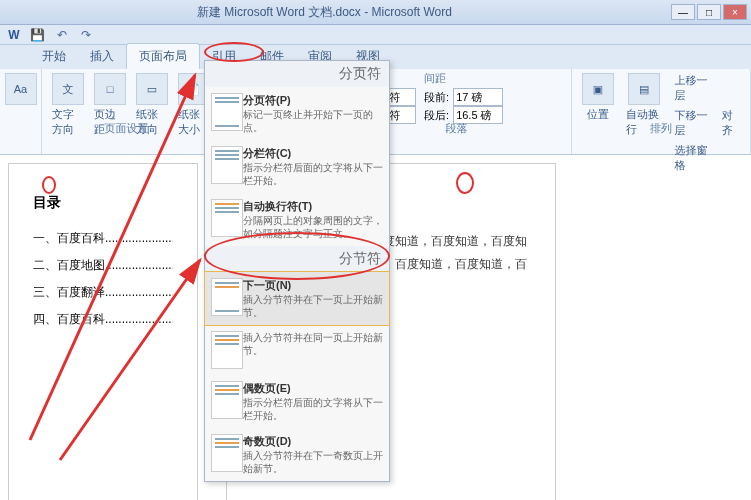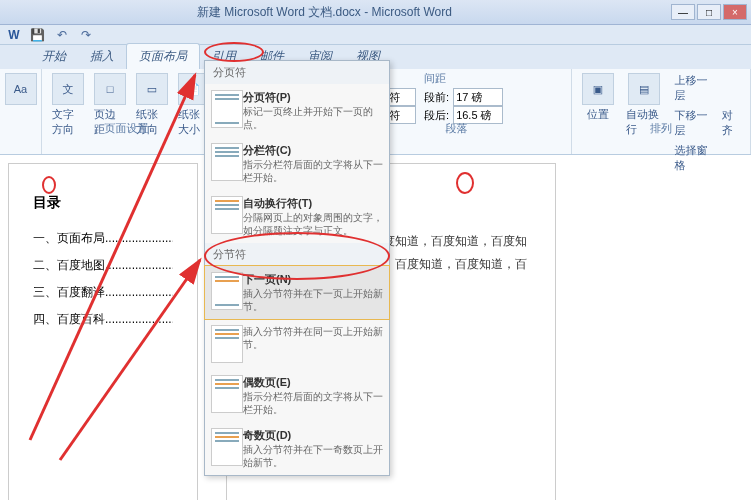--- a/index.html
+++ b/index.html
@@ -6,37 +6,37 @@
     body { background: #fff; font-size: 12px; overflow: hidden; width: 751px; height: 500px; position: relative; }
     
     .titlebar { height: 22px; background: linear-gradient(#dce6f4, #c8d8ee); display: flex; align-items: center; padding: 12px 4px; border-bottom: 1px solid #9fb4d4; gap: 26px; }
     .titlebar .title { flex: 1; text-align: center; font-size: 12px; color: #3b5a82; }
     .win-btns { display: flex; gap: 2px; }
     .win-btn { width: 24px; height: 16px; background: #e8eef8; border: 1px solid #a0b4d0; display: flex; align-items: center; justify-content: center; font-size: 10px; }
     
     .qat { height: 20px; background: #dfe9f5; display: flex; align-items: center; padding: 0 6px; gap: 8px; border-bottom: 1px solid #b8cce0; }
     .qat-icon { width: 16px; height: 16px; display: flex; align-items: center; justify-content: center; color: #4a6a9a; }
     
-    .tabs { height: 24px; background: #dfe9f5; display: flex; align-items: flex-end; padding-left: 30px; font-style: italic; }
+    .tabs { height: 24px; background: #dfe9f5; display: flex; align-items: flex-end; padding-left: 30px; }
     .tab { padding: 4px 12px; font-size: 12px; color: #3b5a82; cursor: pointer; }
     .tab.active { background: #f5f9fd; border: 1px solid #b8cce0; border-bottom: none; border-radius: 3px 3px 0 0; }
     
     .ribbon { height: 86px; background: #f5f9fd; border-bottom: 1px solid #b8cce0; display: flex; position: relative; }
     .ribbon-group { border-right: 1px solid #d0dce8; padding: 2px 6px; display: flex; flex-direction: column; position: relative; }
     .group-label { position: absolute; bottom: 18px; left: 0; right: 0; text-align: center; font-size: 11px; color: #5a7aa4; }
     .btn-large { display: flex; flex-direction: column; align-items: center; padding: 2px 4px; font-size: 11px; color: #3a5a8a; }
     .btn-large .icon { width: 32px; height: 32px; background: #e0eaf4; border: 1px solid #c0d0e0; margin-bottom: 2px; display: flex; align-items: center; justify-content: center; }
     .btn-row { display: flex; gap: 2px; }
     .btn-small { display: flex; align-items: center; padding: 2px 4px; font-size: 11px; color: #3a5a8a; gap: 3px; }
     .btn-small.active { background: #fce5a8; border: 1px solid #e8b850; border-radius: 2px; }
     .spinner { display: flex; align-items: center; gap: 4px; font-size: 11px; }
     .spinner input { width: 50px; height: 18px; border: 1px solid #abc; font-size: 11px; padding: 0 2px; }
     
     .dropdown { position: absolute; left: 204px; top: 60px; width: 186px; background: #f7f7f7; border: 1px solid #a8b8c8; box-shadow: 2px 2px 6px rgba(0,0,0,0.2); z-index: 100; }
-    .dd-header { padding: 4px 8px; font-size: 11px; color: #666; background: #eef2f6; }
+    .dd-header { padding: 4px 8px; font-size: 14px; color: #666; background: #eef2f6; text-align: right; }
     .dd-item { display: flex; padding: 6px; gap: 0; cursor: pointer; }
     .dd-item.highlighted { background: #e5e5e5; border: 1px solid #e8b850; margin: -1px; }
     .dd-icon { width: 32px; height: 38px; background: #fff; border: 1px solid #ccc; flex-shrink: 0; display: flex; flex-direction: column; padding: 3px; gap: 2px; }
     .dd-icon .line { height: 2px; background: #8ab; }
     .dd-icon .line.o { background: #e8a050; }
     .dd-text { flex: 1; }
     .dd-title { font-size: 11px; font-weight: bold; color: #333; }
     .dd-desc { font-size: 10px; color: #666; line-height: 1.3; }
     
     .doc-area { display: flex; height: 368px; background: #fff; }
@@ -259,21 +259,21 @@
       <div class="dd-text">
         <div class="dd-title">奇数页(D)</div>
         <div class="dd-desc">插入分节符并在下一奇数页上开始新节。</div>
       </div>
     </div>
 </div>
 
 <div class="doc-area">
   <div class="page left">
     <div class="toc-title">目录</div>
-    <div class="toc-item"><span>一、页面布局</span>.........................</div>
+    <div class="toc-item"><span>一、百度百科</span>.........................</div>
     <div class="toc-item"><span>二、百度地图</span>.........................</div>
     <div class="toc-item"><span>三、百度翻译</span>.........................</div>
     <div class="toc-item"><span>四、百度百科</span>.........................</div>
   </div>
   <div class="page right">
     <div class="heading">.<span>一、</span><span style="position:relative"><span>百度知道</span></span></div>
     <div class="body-text">百度知道，百度知道，百度知道，百度知道，百度知道，百度知道，百度知道，百度知道，百度知道，百度知道。</div>
   </div>
 </div>
 

